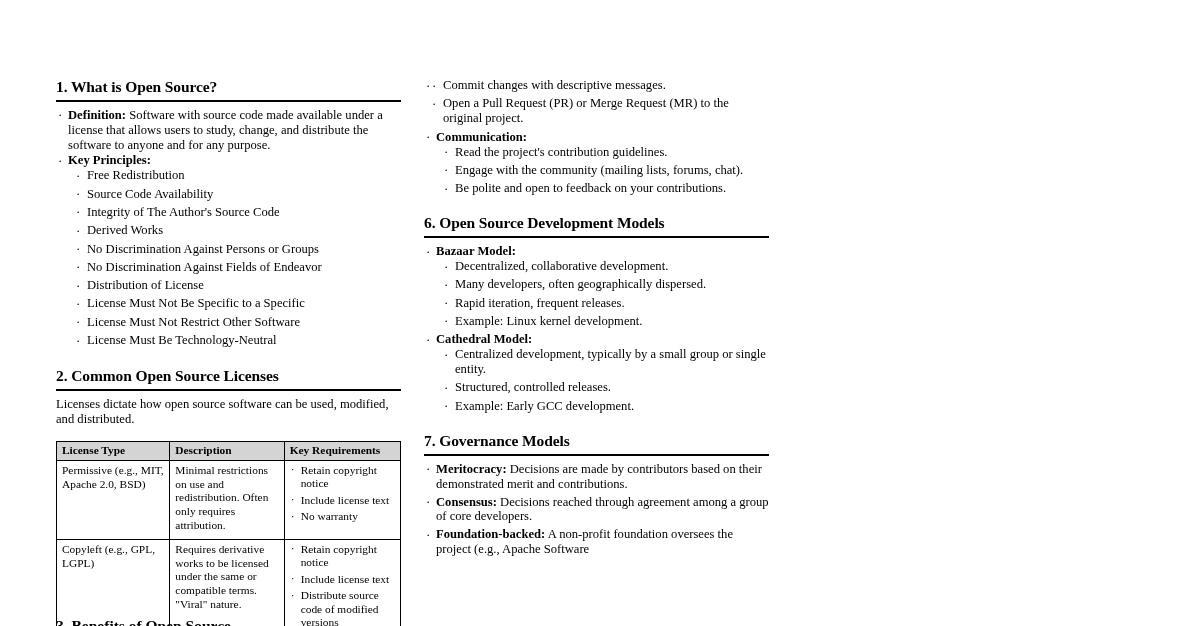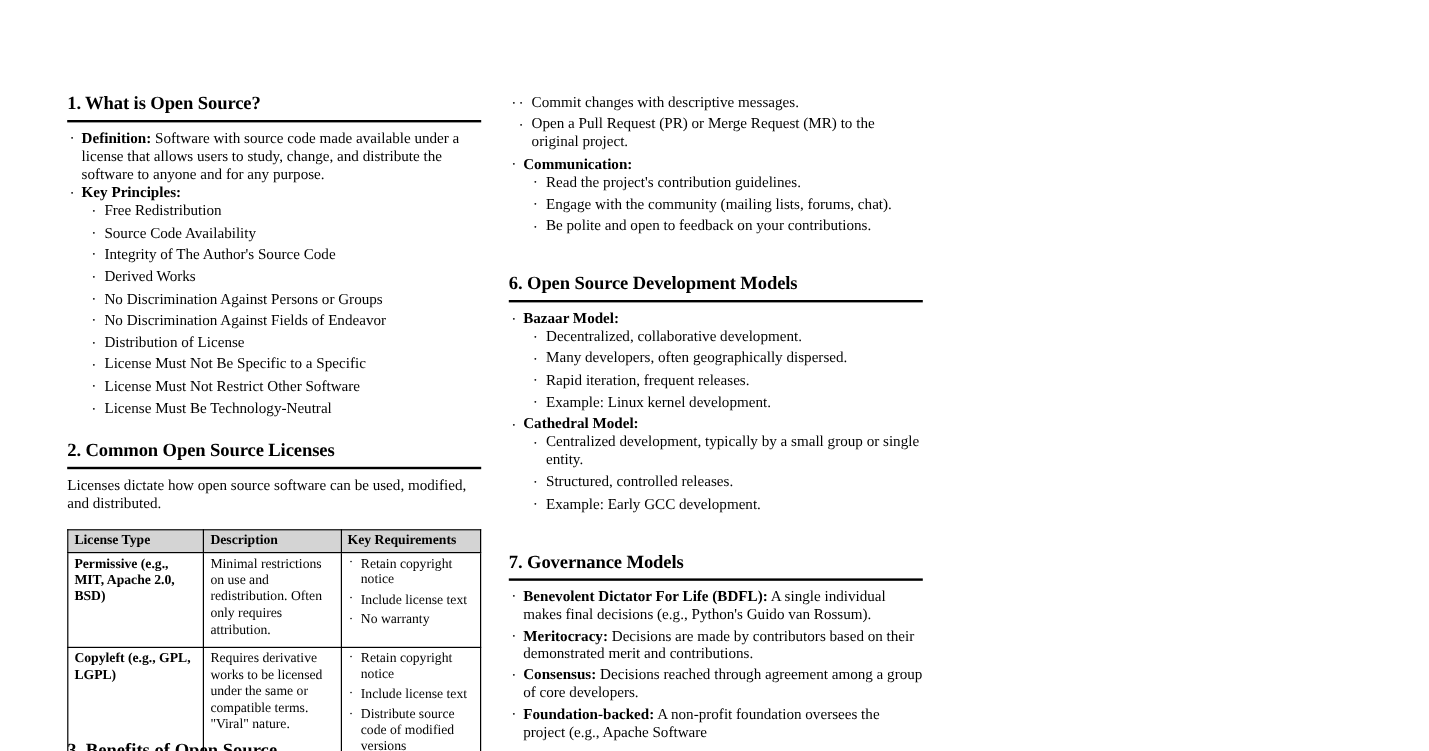--- a/index.html
+++ b/index.html
@@ -41,21 +41,21 @@
   }
   .rule {
     border: 0;
     border-top: 2.2px solid #000;
     margin: 0 0 6px 0;
     padding: 0;
     width: 100%;
   }
   .sec-block { margin-bottom: 0; }
   .sec-gap-1 { margin-top: 19px; }
-  .sec-gap-2 { margin-top: 32px; }
+  .sec-gap-2 { margin-top: 18px; }
 
   
   ul {
     list-style: none;
     margin: 0;
     padding: 0;
   }
   ul.lvl1 > li {
     position: relative;
     padding-left: 12px;
@@ -111,21 +111,21 @@
     font-size: 11.4px;
     line-height: 1.2;
   }
   table.lic th {
     background: #d4d4d4;
     font-weight: bold;
     text-align: left;
     padding-top: 2px;
     padding-bottom: 2px;
   }
-  table.lic td.c1 { font-weight: bold; }
+  table.lic td.c1 { font-weight: normal; }
   .col-w1 { width: 113px; }
   .col-w2 { width: 114px; }
   .col-w3 { width: 116px; }
   td.r1 { height: 72px; }
   td.r2 { height: 110px; }
   table.lic ul.cell-list { margin: 0; padding: 0; list-style: none; }
   table.lic ul.cell-list > li {
     position: relative;
     padding-left: 11px;
     margin-bottom: 3px;
@@ -276,23 +276,20 @@
           </ul>
         </li>
       </ul>
     </div>
 
     <div class="sec-block sec-gap-2">
       <h2 class="section-title">7. Governance Models</h2>
       <hr class="rule">
       <ul class="lvl1">
         <li style="margin-bottom:3px;">
-          <span class="b">Benevolent Dictator For Life (BDFL):</span><span> A single individual makes final decisions (e.g., Python's Guido van Rossum).</span>
-        </li>
-        <li style="margin-bottom:3px;">
           <span class="b">Meritocracy:</span><span> Decisions are made by contributors based on their demonstrated merit and contributions.</span>
         </li>
         <li style="margin-bottom:3px;">
           <span class="b">Consensus:</span><span> Decisions reached through agreement among a group of core developers.</span>
         </li>
         <li style="margin-bottom:3px;">
           <span class="b">Foundation-backed:</span><span> A non-profit foundation oversees the project (e.g., Apache Software</span>
         </li>
       </ul>
     </div>

